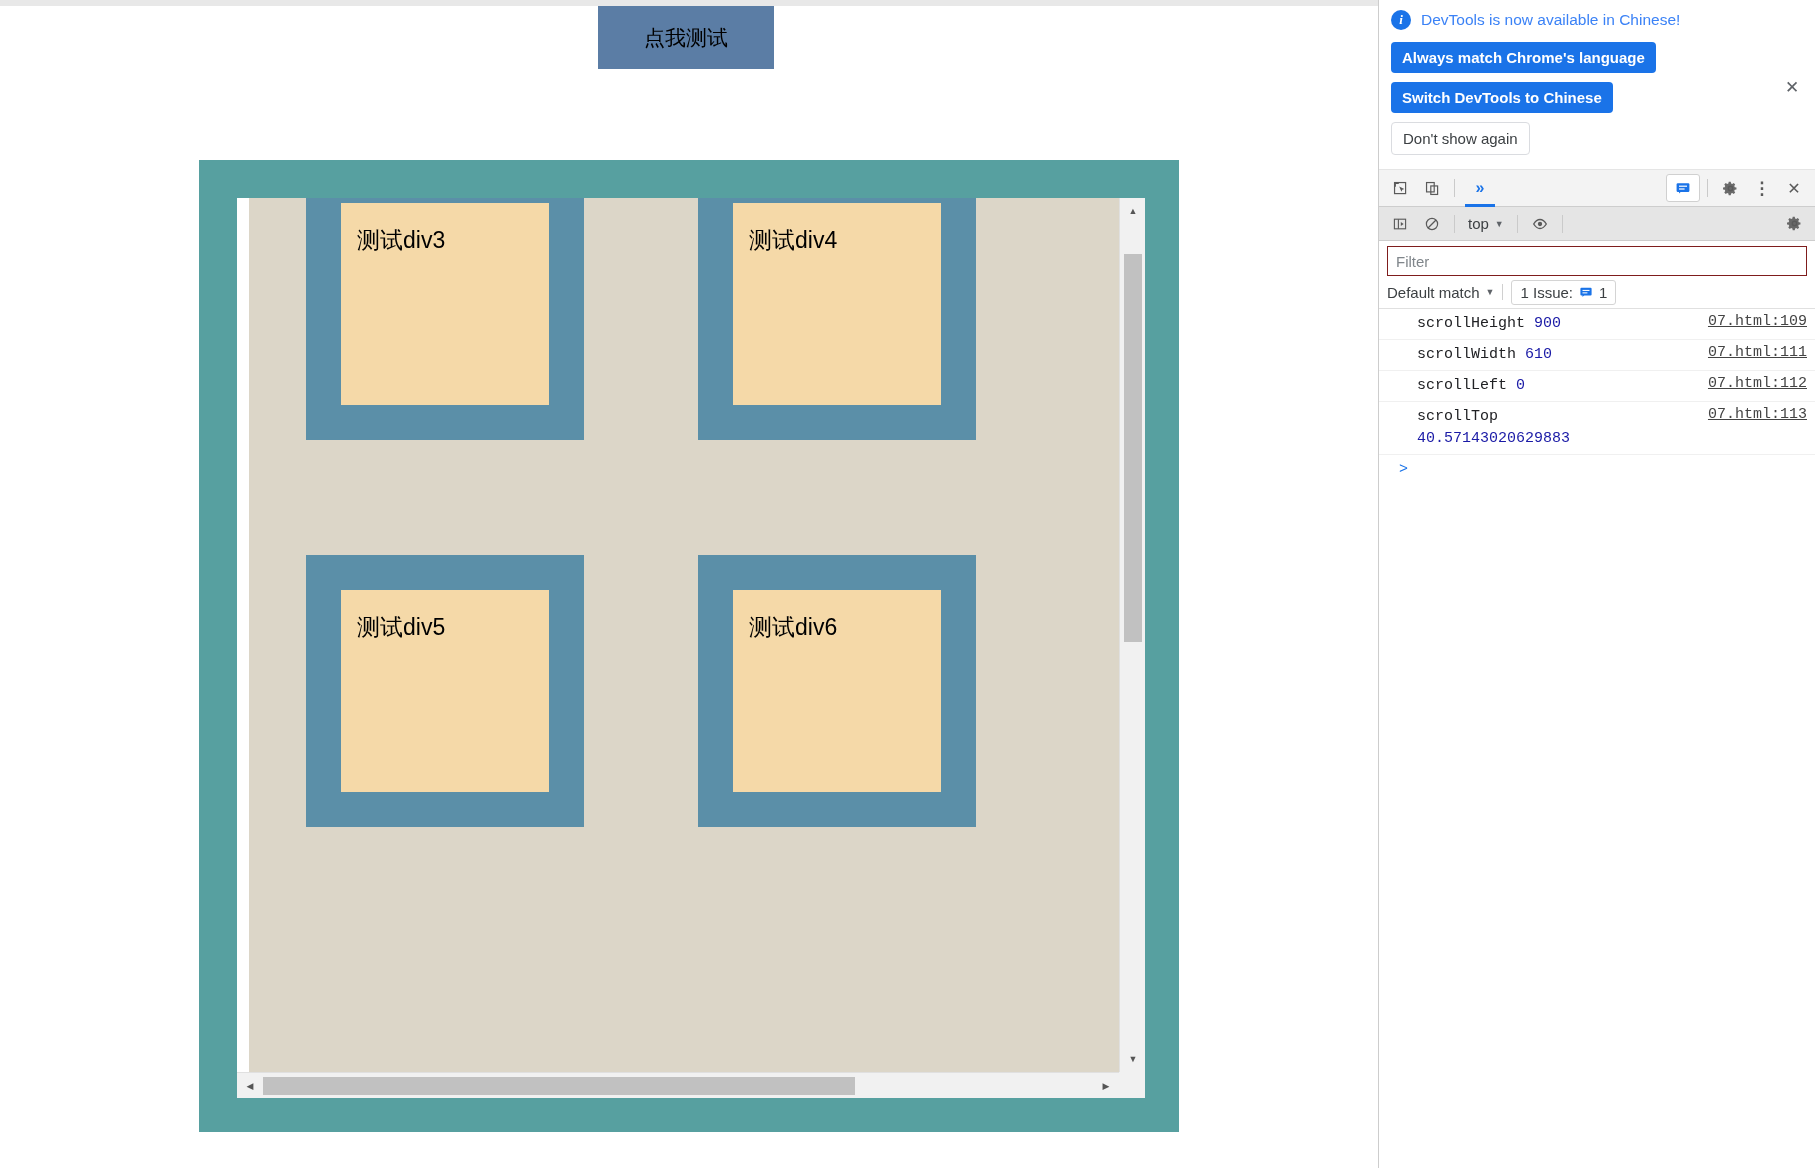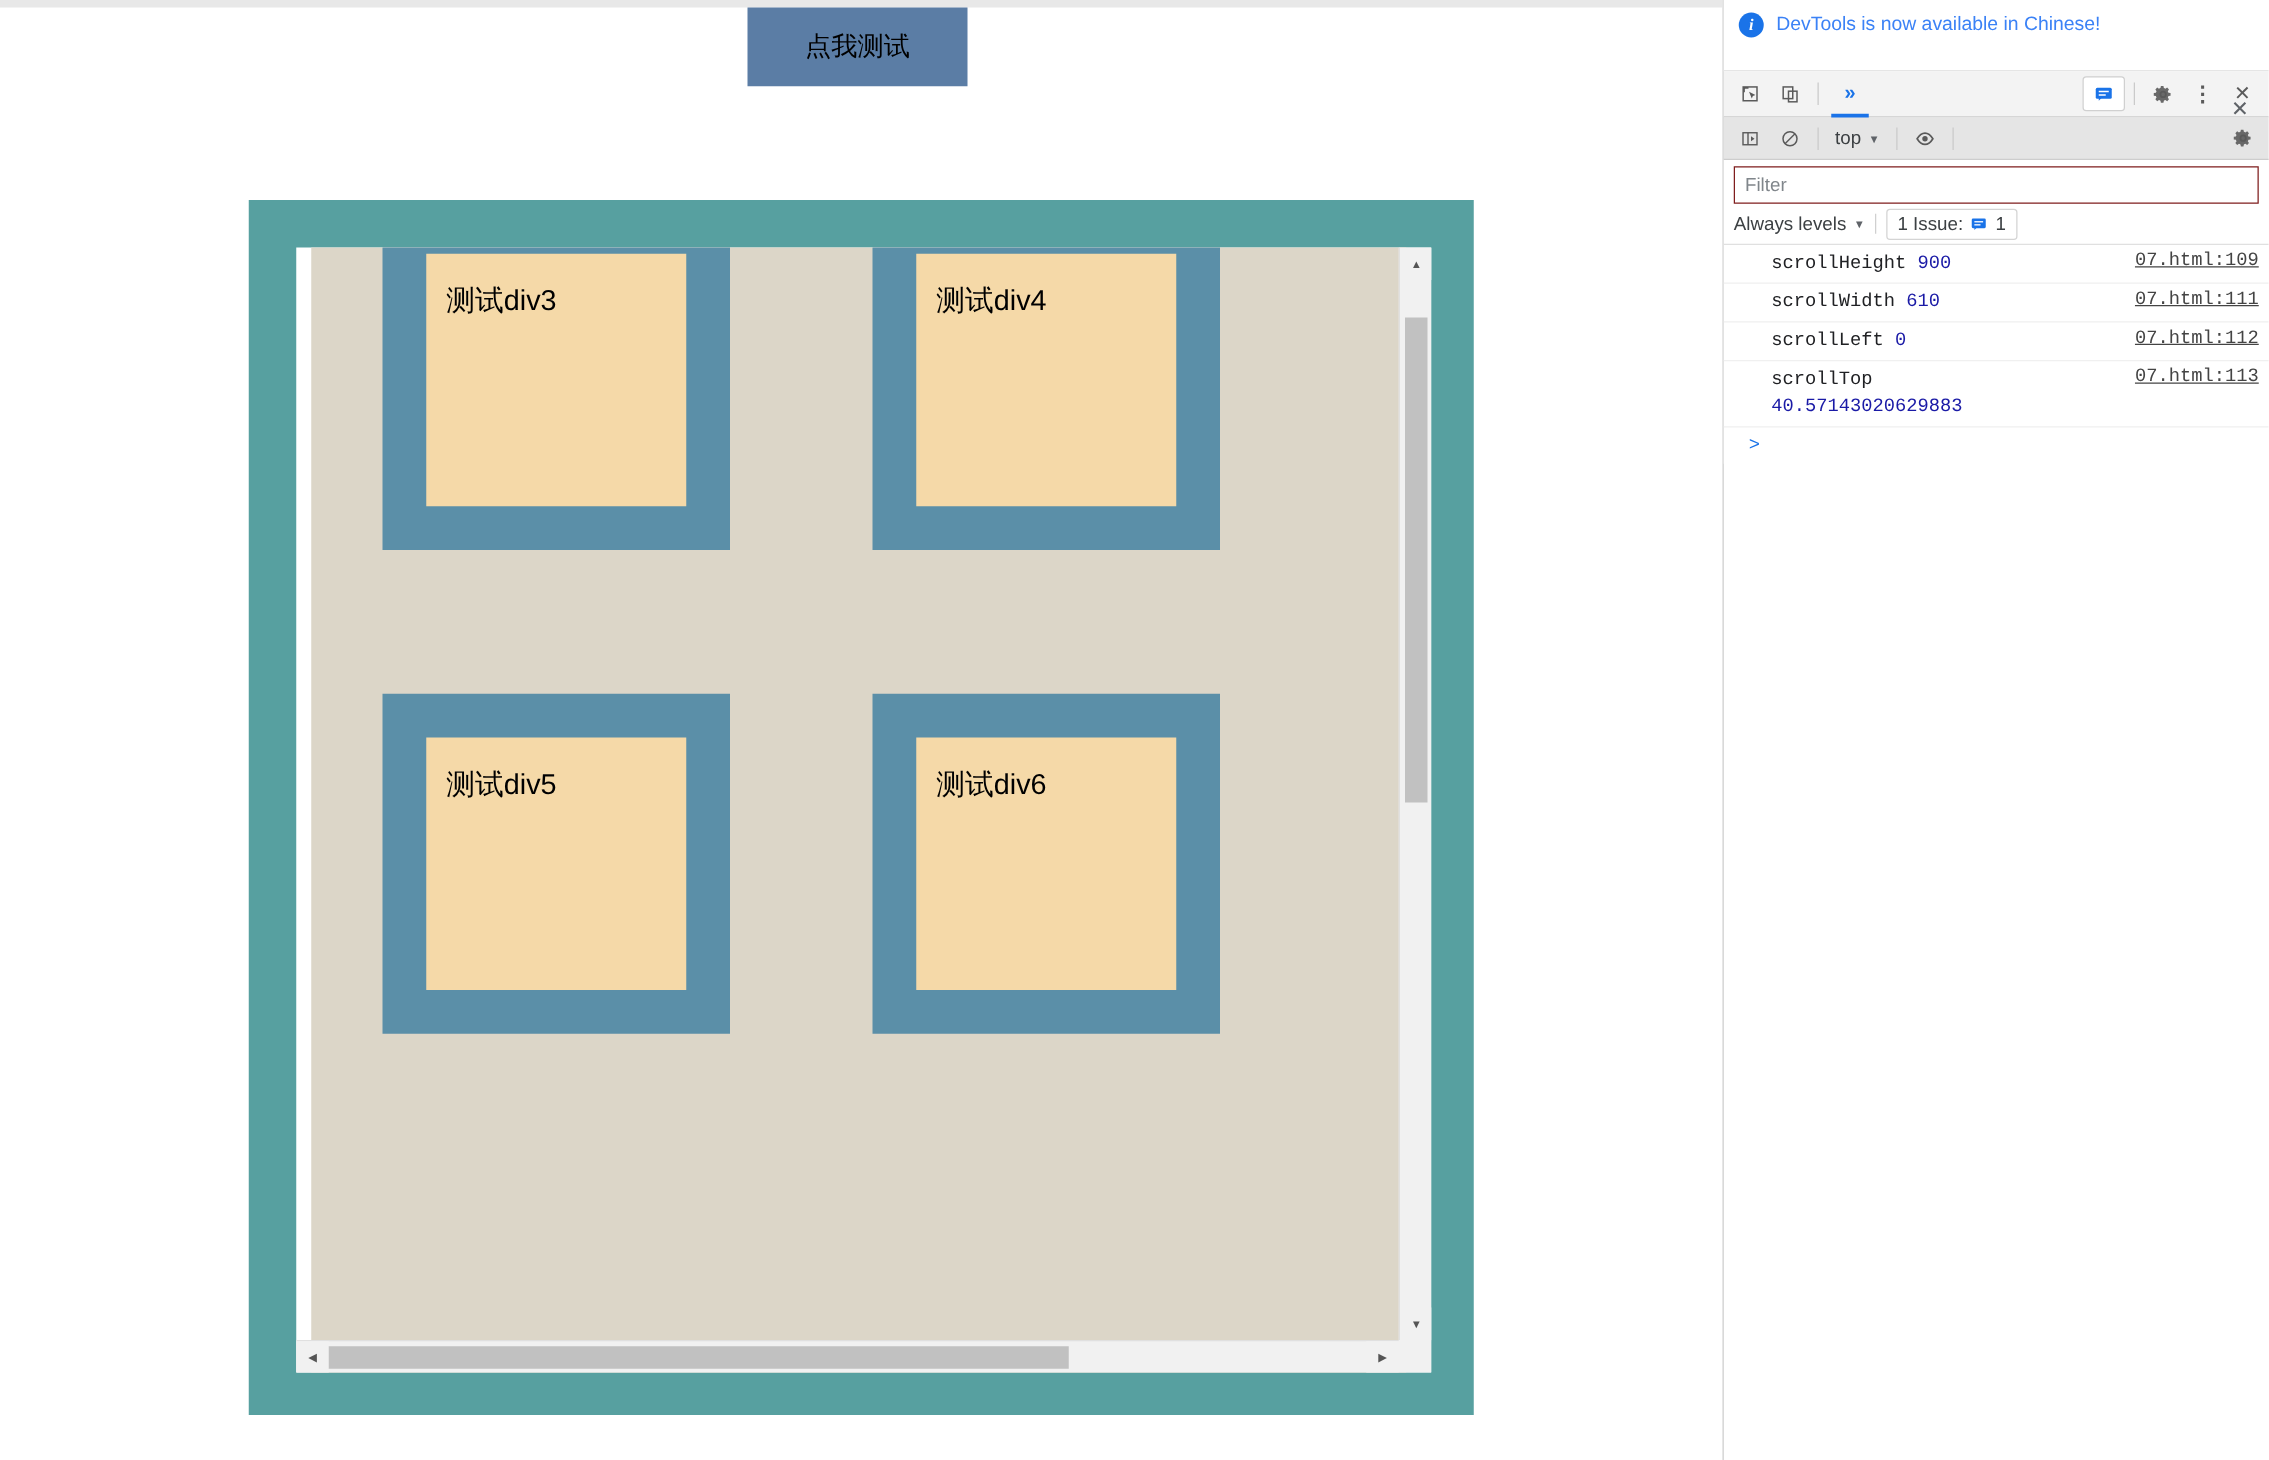--- a/index.html
+++ b/index.html
@@ -387,20 +387,27 @@
     </div>
   </div>
 
   <div class="devtools">
 
     <div class="lang-banner">
       <div class="lang-row">
         <div class="info-icon">i</div>
         <div class="lang-text">DevTools is now available in Chinese!</div>
       </div>
+      <div>
+        <button class="btn-blue">Always match Chrome's language</button>
+        <br>
+        <button class="btn-blue">Switch DevTools to Chinese</button>
+        <br>
+        <button class="btn-plain">Don't show again</button>
+      </div>
       <div class="banner-close">✕</div>
     </div>
 
     <div class="dt-toolbar">
       <div class="tb-btn">
         <svg width="17" height="17" viewBox="0 0 20 20">
           <path d="M3 3h5v1.6H4.6V8H3V3z" fill="#5a5a5a"></path>
           <path d="M17 3h-5v1.6h3.4V8H17V3z" fill="#5a5a5a" opacity="0"></path>
           <path d="M3 3h14v1.6H4.6V16H3V3z" fill="none"></path>
           <rect x="3" y="3" width="13" height="13" fill="none" stroke="#5a5a5a" stroke-width="1.4"></rect>
@@ -470,21 +477,21 @@
         </svg>
       </div>
     </div>
 
     <div class="filter-area">
       <input class="filter-input" type="text" placeholder="Filter" style="">
     </div>
 
     <div class="levels-row">
       <div class="levels-select">
-        <span>Always levels</span>
+        <span>Default match</span>
         <span class="caret">▼</span>
       </div>
       <div class="vsep"></div>
       <div class="issue-badge">
         <span>1 Issue:</span>
         <svg width="14" height="14" viewBox="0 0 20 20">
           <rect x="2" y="4" width="16" height="11" rx="1.5" fill="#1a73e8"></rect>
           <path d="M5 13l0 4 4-4z" fill="#1a73e8"></path>
           <rect x="5" y="7" width="10" height="1.5" fill="#ffffff"></rect>
           <rect x="5" y="10.5" width="7" height="1.5" fill="#ffffff"></rect>

